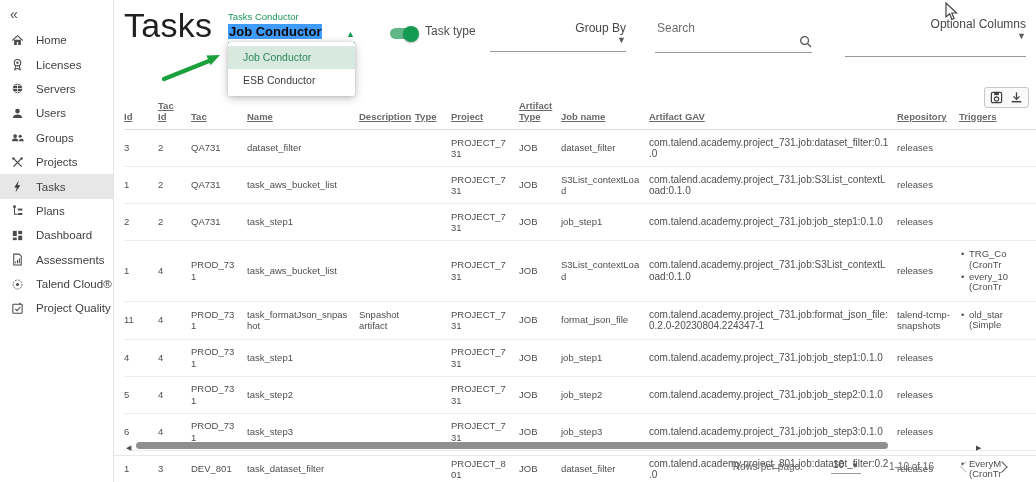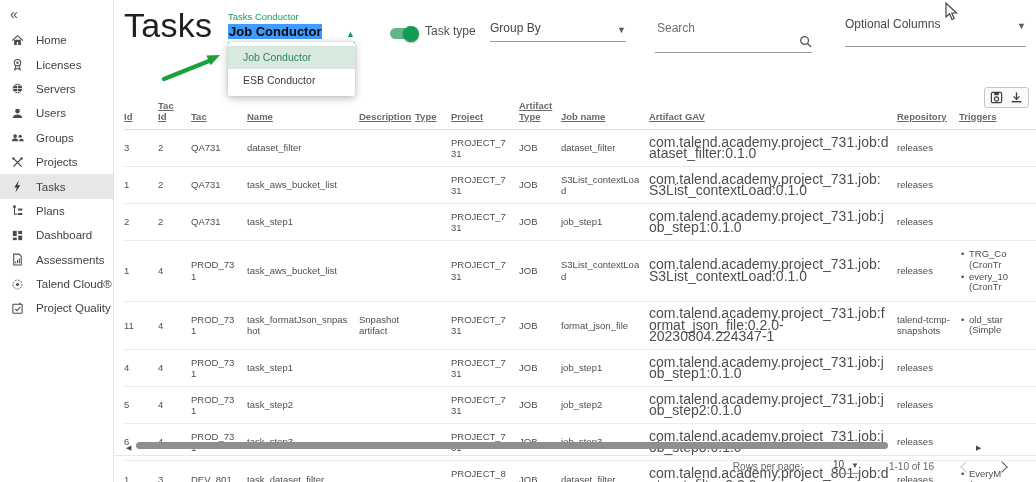--- a/index.html
+++ b/index.html
@@ -29,21 +29,21 @@
   .menu{position:absolute;left:114px;top:42px;width:127px;background:#fff;border-radius:2px;box-shadow:0 2px 8px rgba(0,0,0,.28),0 0 2px rgba(0,0,0,.12);padding:4px 0;z-index:10;}
   .menu-item{height:23px;line-height:23px;padding-left:15px;font-size:10.5px;color:#3d3d3d;cursor:pointer;}
   .menu-item.selected{background:#d8eae0;color:#2e8658;}
 
   .annot-arrow{position:absolute;left:46px;top:48px;z-index:11;pointer-events:none;}
 
   
   .toggle{position:absolute;left:276px;top:28px;width:27px;height:11px;border-radius:6px;background:#62b788;cursor:pointer;}
   .toggle-knob{position:absolute;right:-2px;top:-2.5px;width:16px;height:16px;border-radius:50%;background:#149a52;box-shadow:0 1px 2px rgba(0,0,0,.3);}
   .toggle-label{position:absolute;left:311px;top:24px;font-size:12px;color:#4f4f4f;}
-  .underfield{border-bottom:1px solid #9a9a9a;position:absolute;display:flex;justify-content:space-between;align-items:flex-end;cursor:pointer;}
+  .underfield{border-bottom:1px solid #9a9a9a;position:absolute;display:flex;justify-content:space-between;align-items:flex-end;cursor:pointer;flex-direction:column;}
   .sel-groupby{left:376px;top:21px;width:136px;padding-bottom:6px;}
   .sel-optcols{left:731px;top:17px;width:181px;padding-bottom:15px;}
   .underfield .lbl{font-size:12px;color:#474747;}
   .underfield .dcaret{font-size:9px;color:#5a5a5a;}
   .searchbox{position:absolute;left:541px;top:21px;width:157px;border-bottom:1px solid #9a9a9a;display:flex;align-items:flex-end;padding-bottom:3px;flex-direction:column;}
   .searchbox input{border:0;outline:none;flex:1;font-size:12px;color:#333;font-family:"Liberation Sans",sans-serif;padding:0;background:transparent;}
   .searchbox input::placeholder{color:#6f6f6f;opacity:1;}
   .search-ic svg{width:13px;height:13px;display:block;margin-bottom:1px;}
 
   .mouse-cursor{position:absolute;left:830px;top:2px;z-index:20;pointer-events:none;}
@@ -54,21 +54,21 @@
   .export-group svg{width:13px;height:13px;}
 
   
   .table-wrap{position:absolute;left:10px;top:100px;right:0;overflow:hidden;}
   table{border-collapse:collapse;table-layout:fixed;width:921px;}
   col.c1{width:34px}col.c2{width:33px}col.c3{width:56px}col.c4{width:112px}col.c5{width:56px}
   col.c6{width:36px}col.c7{width:68px}col.c8{width:42px}col.c9{width:88px}col.c10{width:248px}
   col.c11{width:62px}col.c12{width:86px}
   th{vertical-align:bottom;text-align:left;padding:0 8px 7px 0;font-size:9.5px;line-height:11px;font-weight:bold;color:#6a6a6a;border-bottom:1px solid #dcdcdc;text-decoration:underline;}
   td{padding:6.5px 8px 6.5px 0;font-size:9.5px;line-height:11.5px;color:#4e4e4e;border-bottom:1px solid #ececec;vertical-align:middle;word-wrap:break-word;overflow-wrap:break-word;}
-  td.gav{font-size:14px;}
+  td.gav{font-size:10px;}
   td.trg ul{margin:0;padding:0;list-style:none;}
   td.trg li{position:relative;padding-left:10px;line-height:10.5px;margin:1.5px 0;}
   td.trg li::before{content:"\2022";position:absolute;left:2px;}
   td.trg .trg-detail{display:block;}
 
   
   .hscroll-arrow{position:absolute;font-size:7px;color:#4a4a4a;top:443px;cursor:pointer;line-height:9px;}
   .hs-left{left:12px;}
   .hs-right{left:862px;}
   .hscroll-thumb{position:absolute;left:22px;top:442px;width:752px;height:7px;border-radius:3.5px;background:#8f8f8f;cursor:grab;}

